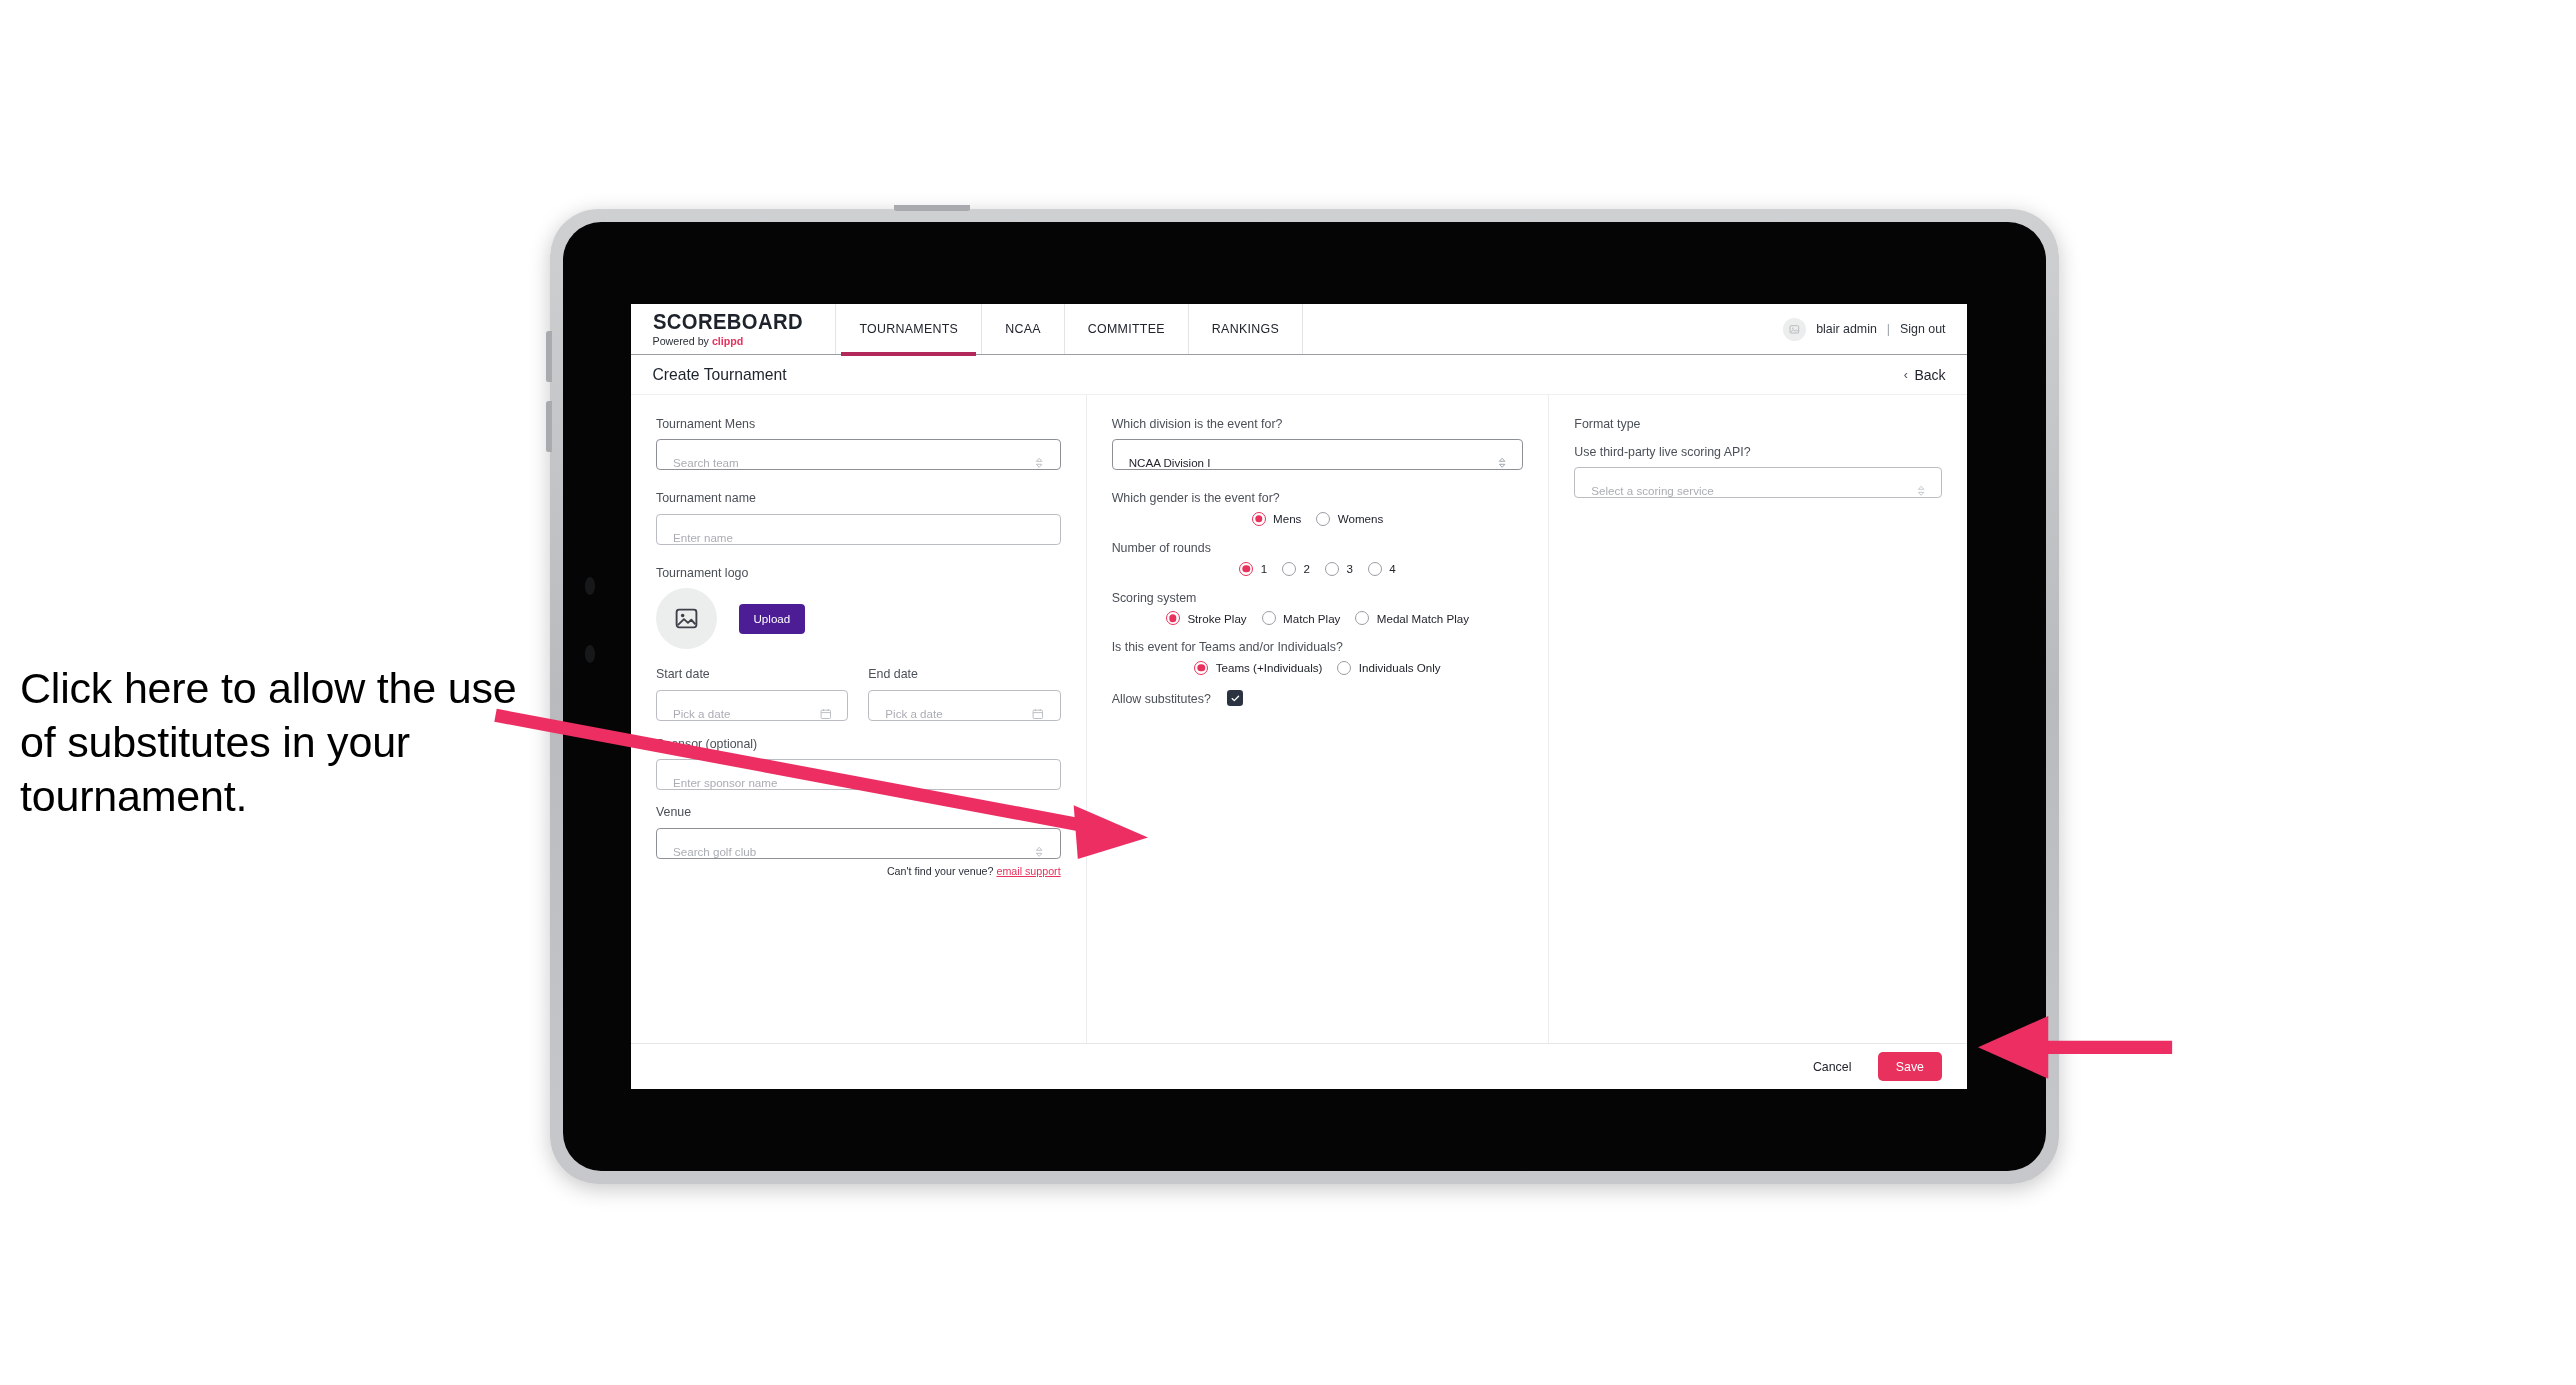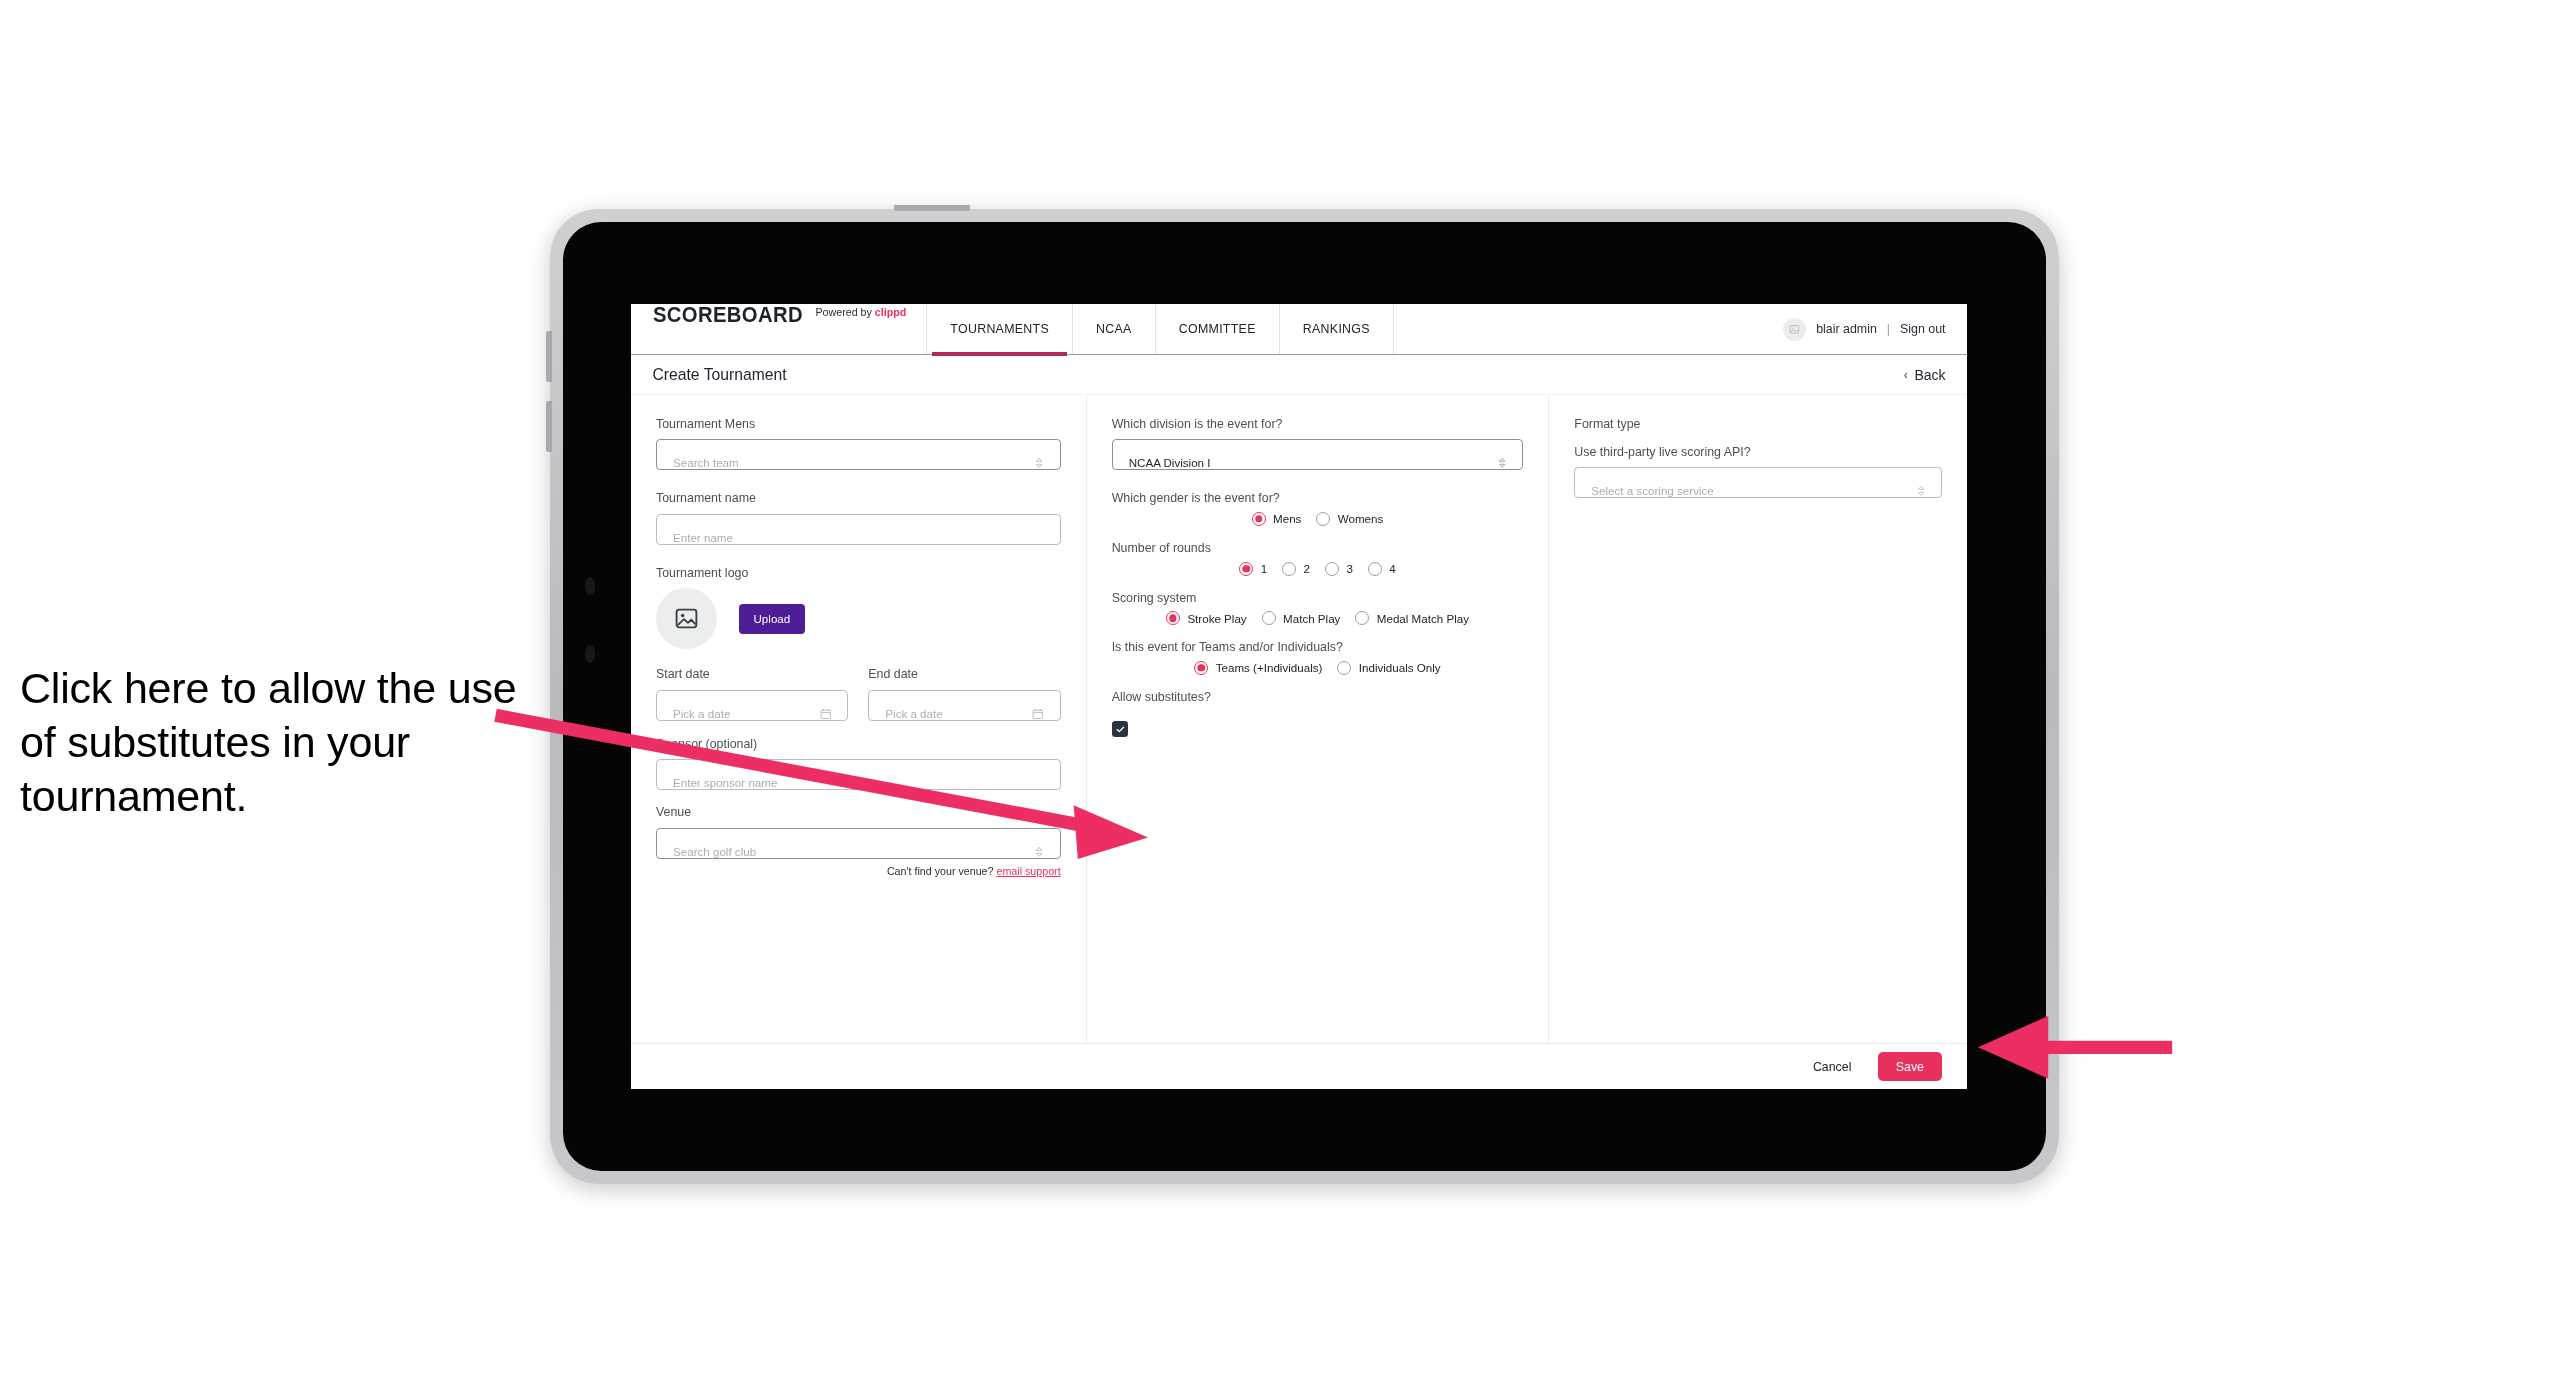--- a/index.html
+++ b/index.html
@@ -43,21 +43,21 @@
     width: 1336px; height: 785px;
     background: #ffffff;
     overflow: hidden;
   }
 
   
   .app-header {
     height: 51px; display:flex; align-items:stretch;
     border-bottom: 1.7px solid #9a9da1; position:relative; background:#fff;
   }
-  .brand { display:flex; flex-direction:row; justify-content:center;
+  .brand { display:flex; flex-direction:column; justify-content:center;
            padding: 0 20px 0 21.5px; border-right:0.8px solid #e3e4e6; }
   .brand-title {
     font-family:"Liberation Sans", sans-serif;
     font-weight: 800; font-size: 22px; letter-spacing: 0.4px;
     color:#1d222b; line-height:1; transform: scaleX(0.92); transform-origin: left center;
   }
   .brand-sub { font-size: 10.7px; color:#2b2f36; margin-top:3.3px; line-height:1; white-space:nowrap;}
   .brand-sub .clippd { color:#e8315c; font-weight:700; }
 
   .navtabs { display:flex; align-items:stretch; }
@@ -150,21 +150,21 @@
   }
   .radio-lbl { font-size: 11.6px; color:#20242c; white-space:nowrap; }
 
   .radio-stack .radio-opt { margin-bottom: 14px; }
 
   .format-grid { display:flex; }
   .format-col-a { width: 107px; }
   .format-col-b { width: 132px; }
 
   
-  .check-row { display:flex; align-items:flex-start; gap: 16px; flex-direction: column; }
+  .check-row { display:flex; align-items:flex-end; gap: 16px; }
   .checkbox {
     width: 16.5px; height:16.5px; border-radius:3.3px; background:#2b3340;
     display:flex; align-items:center; justify-content:center; cursor:pointer; flex:none;
   }
 
   
   .app-footer {
     height: 46px; border-top:0.8px solid #e6e7e8; display:flex; align-items:center;
     justify-content:flex-end; gap: 18px; padding-right: 25px; background:#fff;
   }

